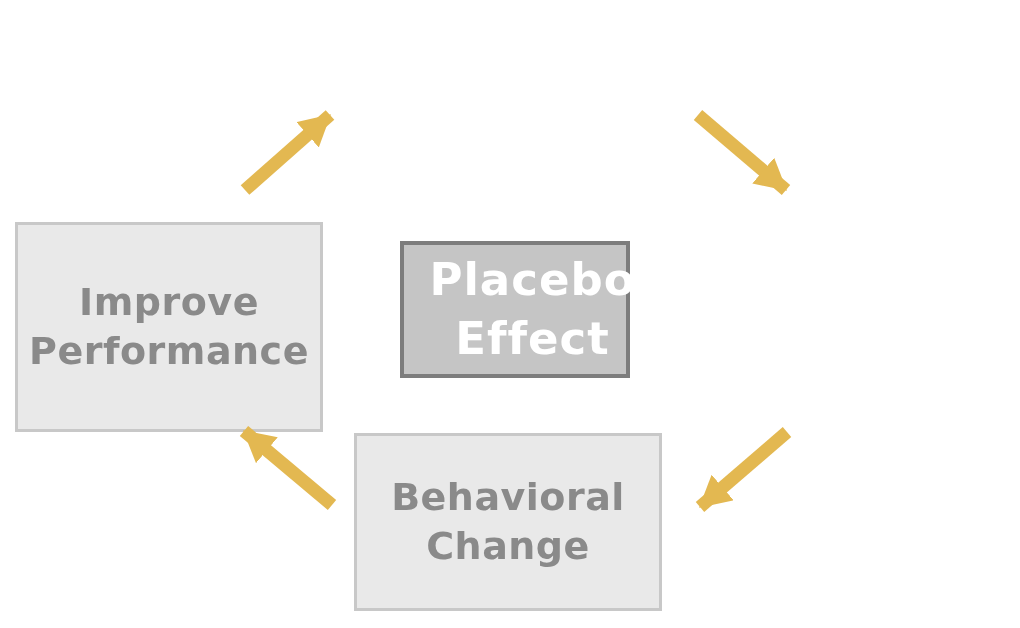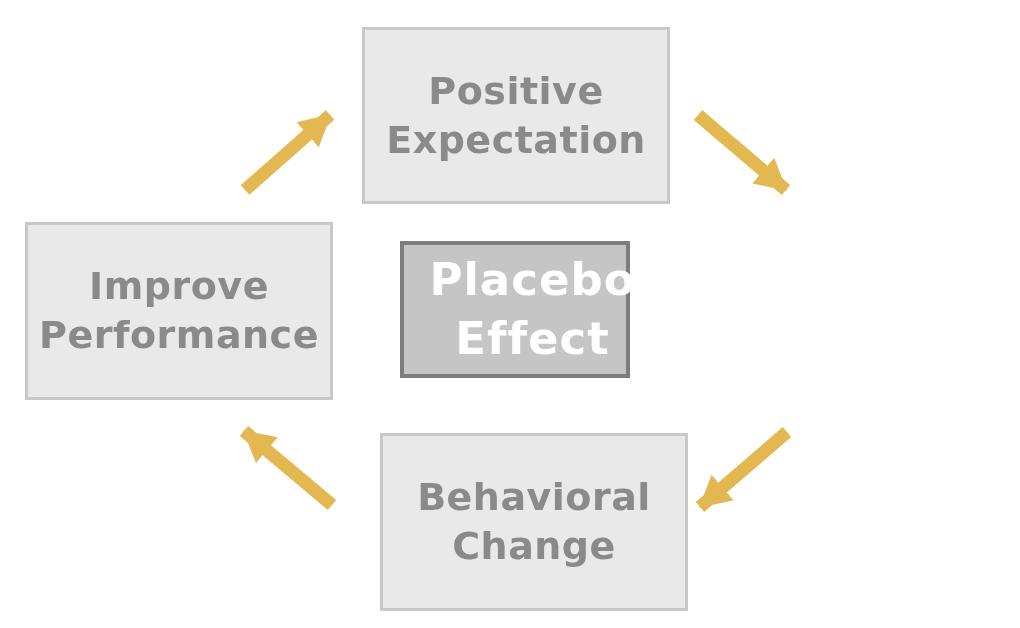--- a/index.html
+++ b/index.html
@@ -38,22 +38,22 @@
   .node .label {
     color: var(--node-text);
     font-size: 38px;
     font-weight: bold;
     line-height: 1.28;
     white-space: pre-line;
     letter-spacing: 0.5px;
   }
   .node-top    { left: 362px; top: 27px;  width: 308px; height: 177px; }
   .node-right  { left: 695px; top: 221px; width: 308px; height: 177px; }
-  .node-bottom { left: 380px; top: 433px; width: 308px; height: 178px; }
-  .node-left   { left: 25px;  top: 222px; width: 308px; height: 178px; }
+  .node-bottom { left: 354px; top: 433px; width: 308px; height: 178px; }
+  .node-left   { left: 15px;  top: 222px; width: 308px; height: 210px; }
   .node-center {
     left: 400px; top: 241px; width: 230px; height: 137px;
     background: var(--center-bg);
     border: 4px solid var(--center-border);
     padding-left: 35px;
   }
   .node-center .label {
     color: var(--center-text);
     font-size: 45px;
     line-height: 1.3;
@@ -72,24 +72,20 @@
   }
   .arrow-layer marker path {
     fill: var(--arrow-color);
   }
 </style>
 </head>
 <body>
 
 <div class="canvas">
 
-  <div class="node node-top">
-    <span class="label">Positive
-Expectation</span>
-  </div>
 
 
   <div class="node node-bottom">
     <span class="label">Behavioral
 Change</span>
   </div>
 
   <div class="node node-left">
     <span class="label">Improve
 Performance</span>

